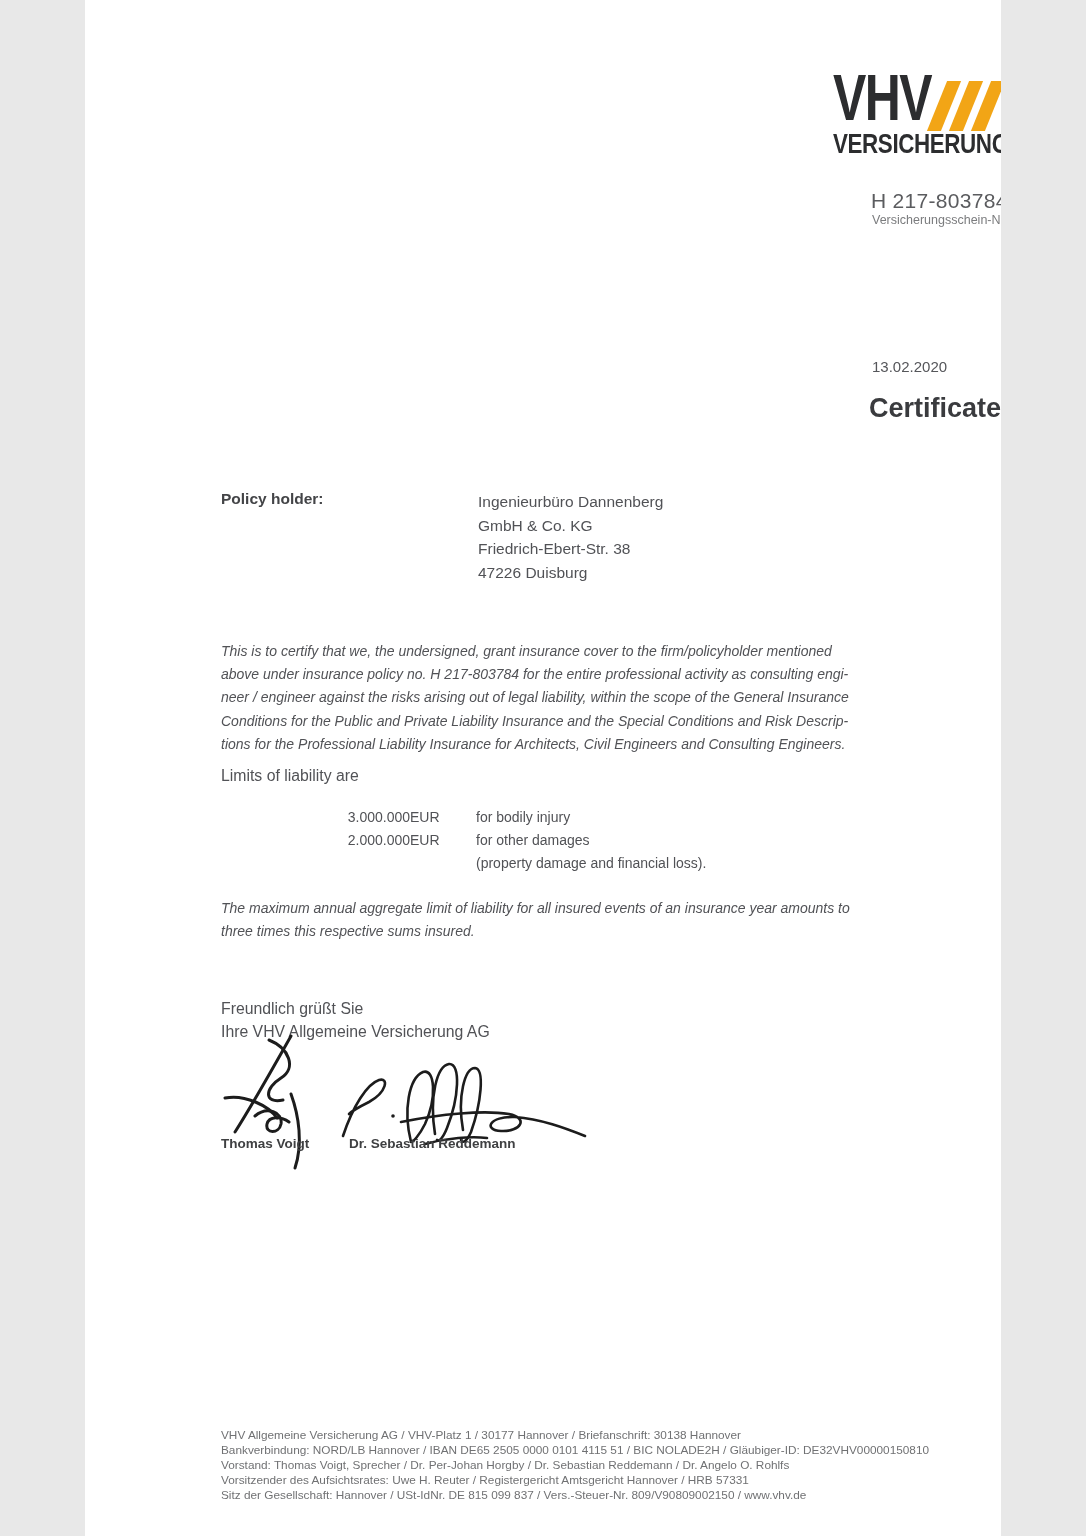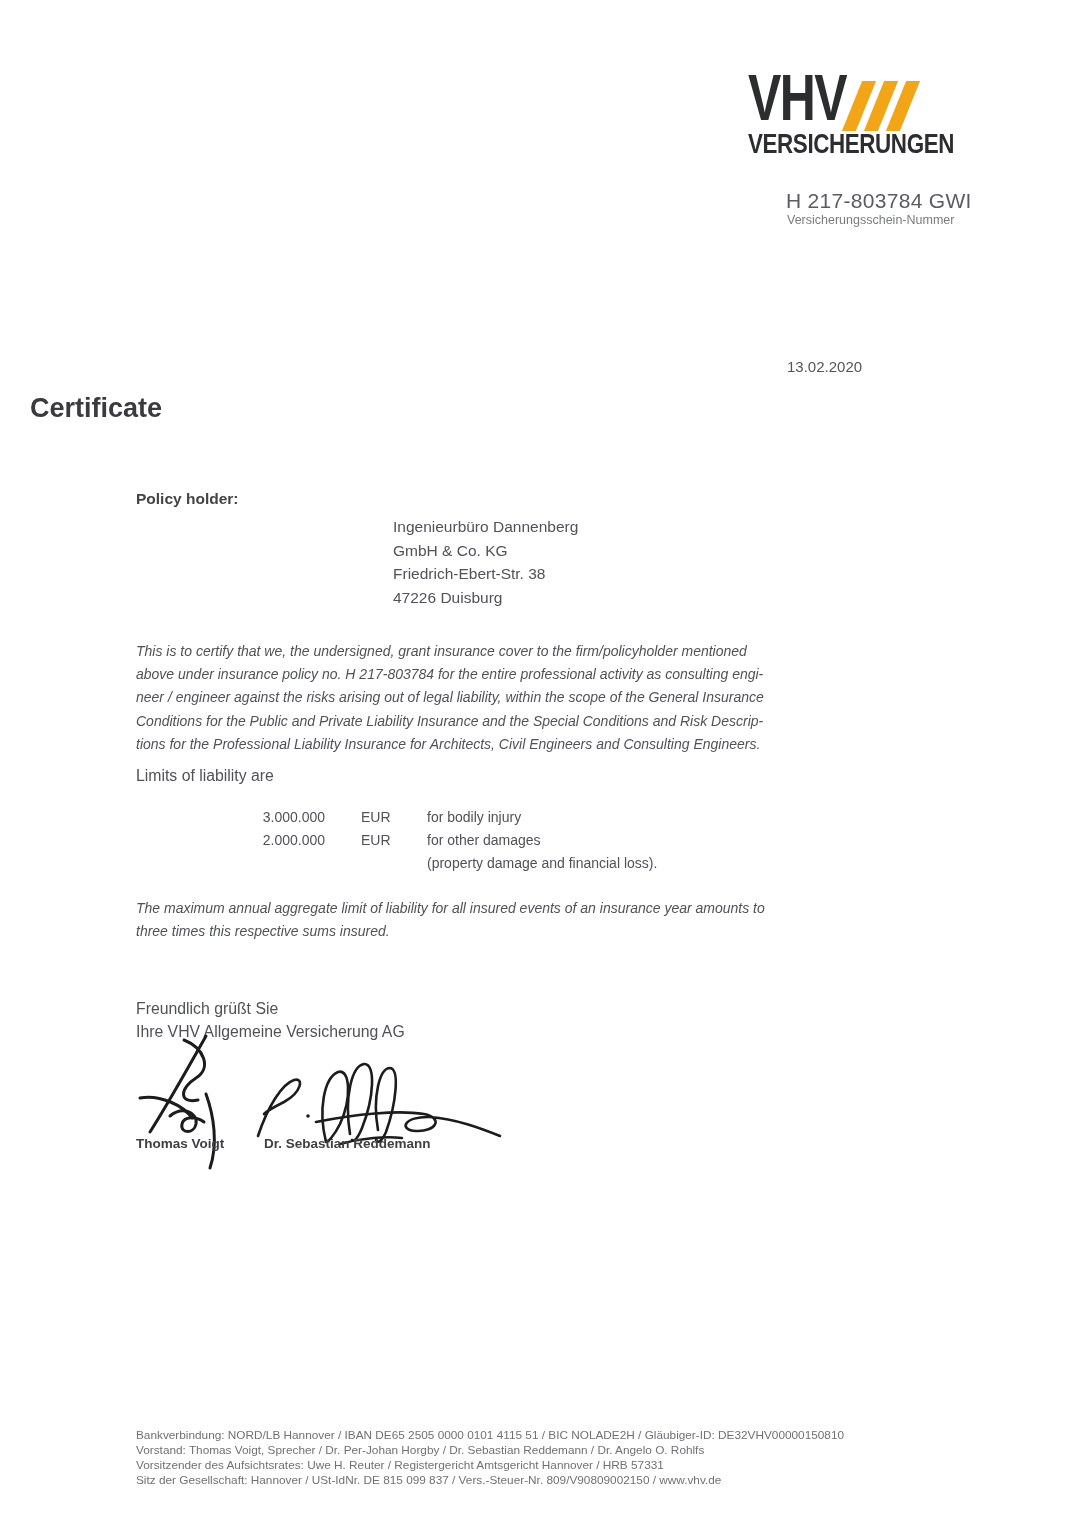--- a/index.html
+++ b/index.html
@@ -1,19 +1,19 @@
 <!DOCTYPE html>
 <html><head>
 <meta charset="utf-8">
 <style>
   * { margin:0; padding:0; box-sizing:border-box; }
   html,body { background:#e8e8e8; }
   .page {
     position:relative;
-    width:1086px; height:1536px;
+    width:916px; height:1536px;
     margin:0 auto;
     background:#ffffff;
     font-family:"Liberation Sans","DejaVu Sans",sans-serif;
     color:#515256;
     overflow:hidden;
   }
   .abs { position:absolute; }
   .nowrap { white-space:nowrap; }
 
   
@@ -37,36 +37,36 @@
   }
 
   
   .pol-label { left:787px; top:172px; font-size:12.5px; color:#7b7c7e;margin-top:41px; }
   .pol-value { left:786px; top:189px; font-size:21px; color:#5b5c5f; letter-spacing:0.3px; }
 
   
   .doc-date { left:787px; top:358px; font-size:15px; color:#55565a; }
   .page-title {
     left:0; right:0; top:393px;
-    text-align:left; text-indent:30px;
+    text-align:right; text-indent:30px;
     font-size:27px; font-weight:bold; color:#3a3b3e;
   }
 
   
   .ph-label { left:136px; top:490px; font-size:15.5px; font-weight:bold; color:#434447; }
-  .ph-address { left:393px; top:490px; font-size:15.5px; line-height:23.5px; color:#515256;margin-top:25px; }
+  .ph-address { left:393px; top:490px; font-size:15.5px; line-height:23.5px; color:#515256; }
 
   
   .para { font-size:14px; line-height:23.2px; color:#515256;font-style:italic; }
   .certify { left:136px; top:640px; width:840px; }
   .limits-intro { left:136px; top:767px; font-size:15.8px; color:#515256; }
   .limits { left:136px; top:806px; font-size:14px; line-height:23.2px; color:#515256; }
   .limit-row { display:flex; }
   .limit-amount { width:189px; text-align:right; }
-  .limit-currency { width:66px; margin-left:36px; }
+  .limit-currency { width:66px; }
   .limit-description { }
   .aggregate { left:136px; top:897px; width:840px; }
 
   
   .closing { left:136px; top:997px; font-size:15.8px; line-height:23.2px; color:#515256; }
   .sig-svg { pointer-events:none; }
   .sig1 { left:126px; top:1032px; }
   .sig2 { left:252px; top:1058px; }
   .sig-name { font-size:13.5px; font-weight:bold; color:#3f4042; }
   .sig-name-1 { left:136px; top:1136px; }
@@ -160,19 +160,20 @@
       <path d="M 126,72 C 120,38 128,10 138,10 C 148,11 144,46 134,74 C 130,83 126,86 124,82"></path>
       <path d="M 64,64 C 104,56 146,52 172,56 C 192,60 184,74 164,73 C 146,72 152,58 178,59 C 204,61 228,70 248,78"></path>
       <path d="M 88,86 C 110,80 134,78 150,80"></path>
     </g>
   </svg>
 
   <div class="abs sig-name sig-name-1 nowrap">Thomas Voigt</div>
   <div class="abs sig-name sig-name-2 nowrap">Dr. Sebastian Reddemann</div>
 
   <div class="abs footer">
+    <div class="nowrap">VHV Allgemeine Versicherung AG / VHV-Platz 1 / 30177 Hannover / Briefanschrift: 30138 Hannover</div>
     <div class="nowrap">Bankverbindung: NORD/LB Hannover / IBAN DE65 2505 0000 0101 4115 51 / BIC NOLADE2H / Gläubiger-ID: DE32VHV00000150810</div>
     <div class="nowrap">Vorstand: Thomas Voigt, Sprecher / Dr. Per-Johan Horgby / Dr. Sebastian Reddemann / Dr. Angelo O. Rohlfs</div>
     <div class="nowrap">Vorsitzender des Aufsichtsrates: Uwe H. Reuter / Registergericht Amtsgericht Hannover / HRB 57331</div>
     <div class="nowrap">Sitz der Gesellschaft: Hannover / USt-IdNr. DE 815 099 837 / Vers.-Steuer-Nr. 809/V90809002150 / www.vhv.de</div>
   </div>
 
 </div>
 
 </body></html>

